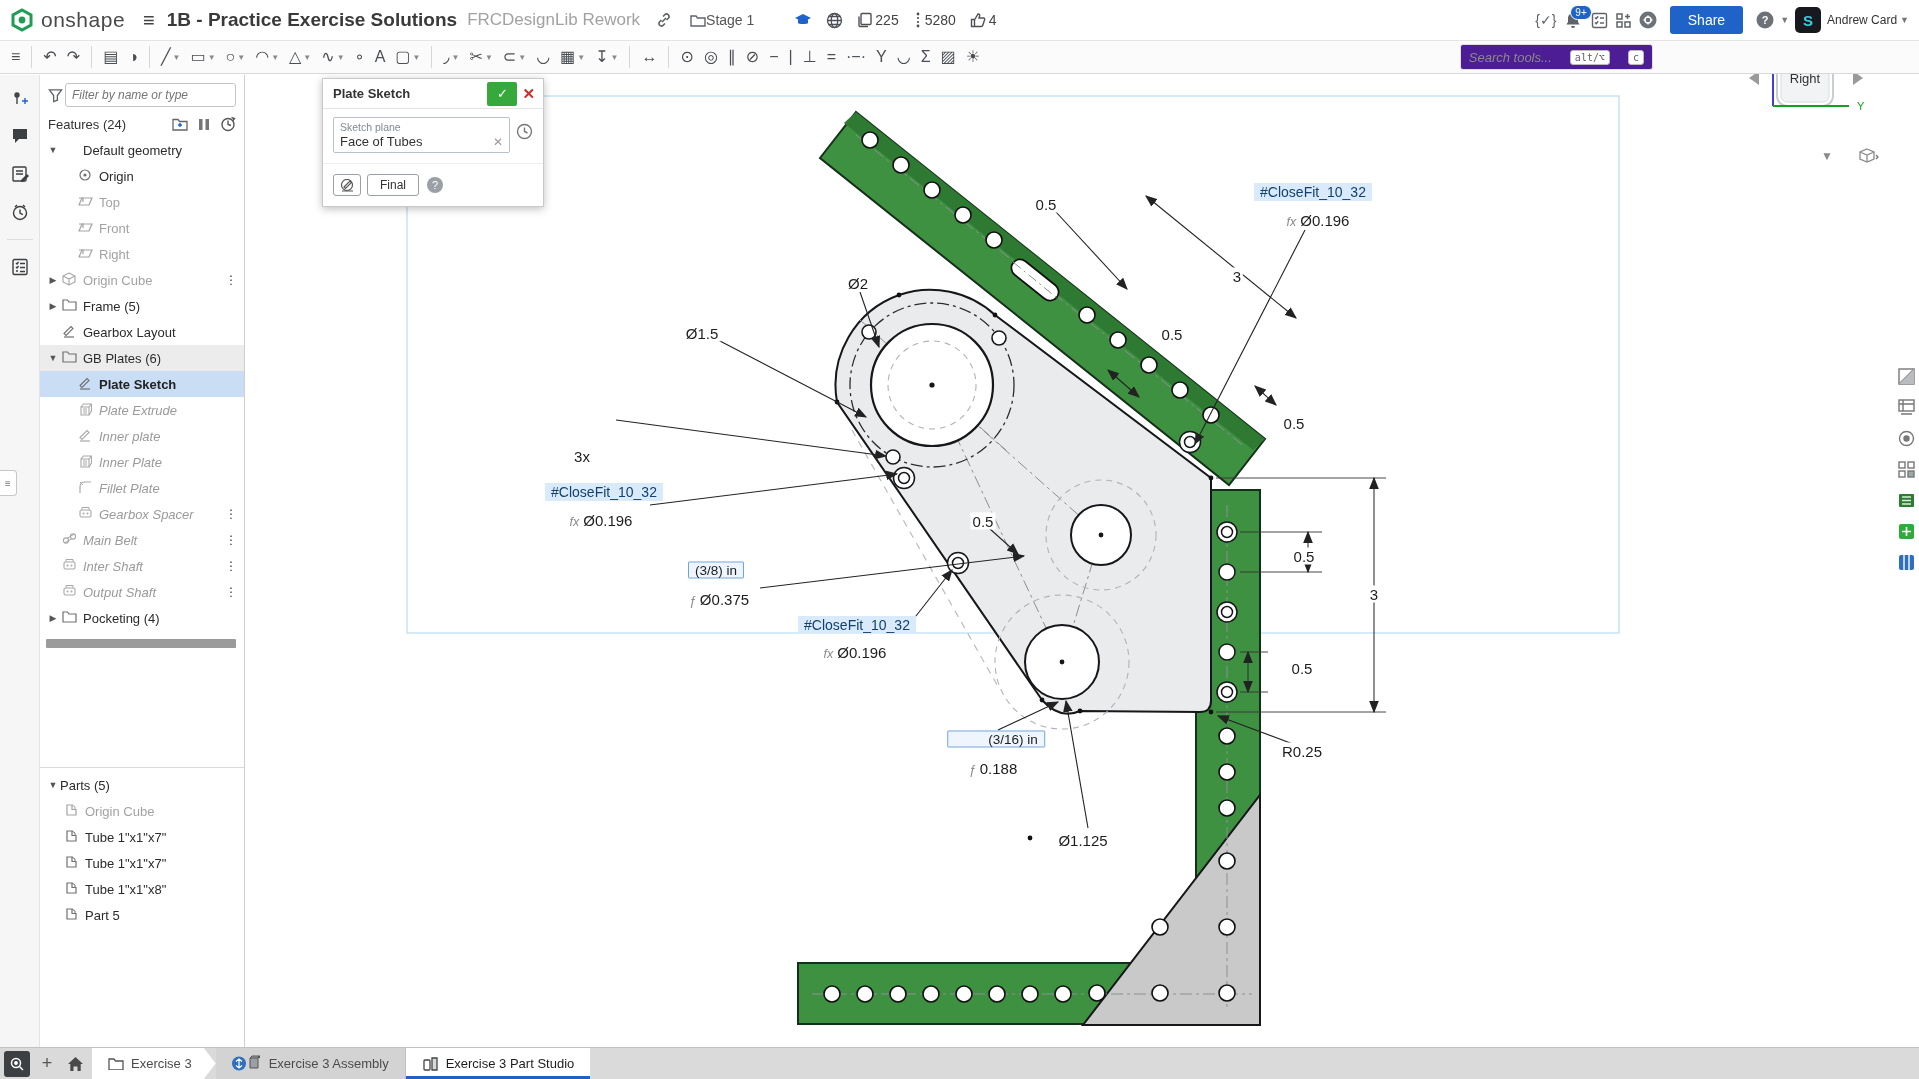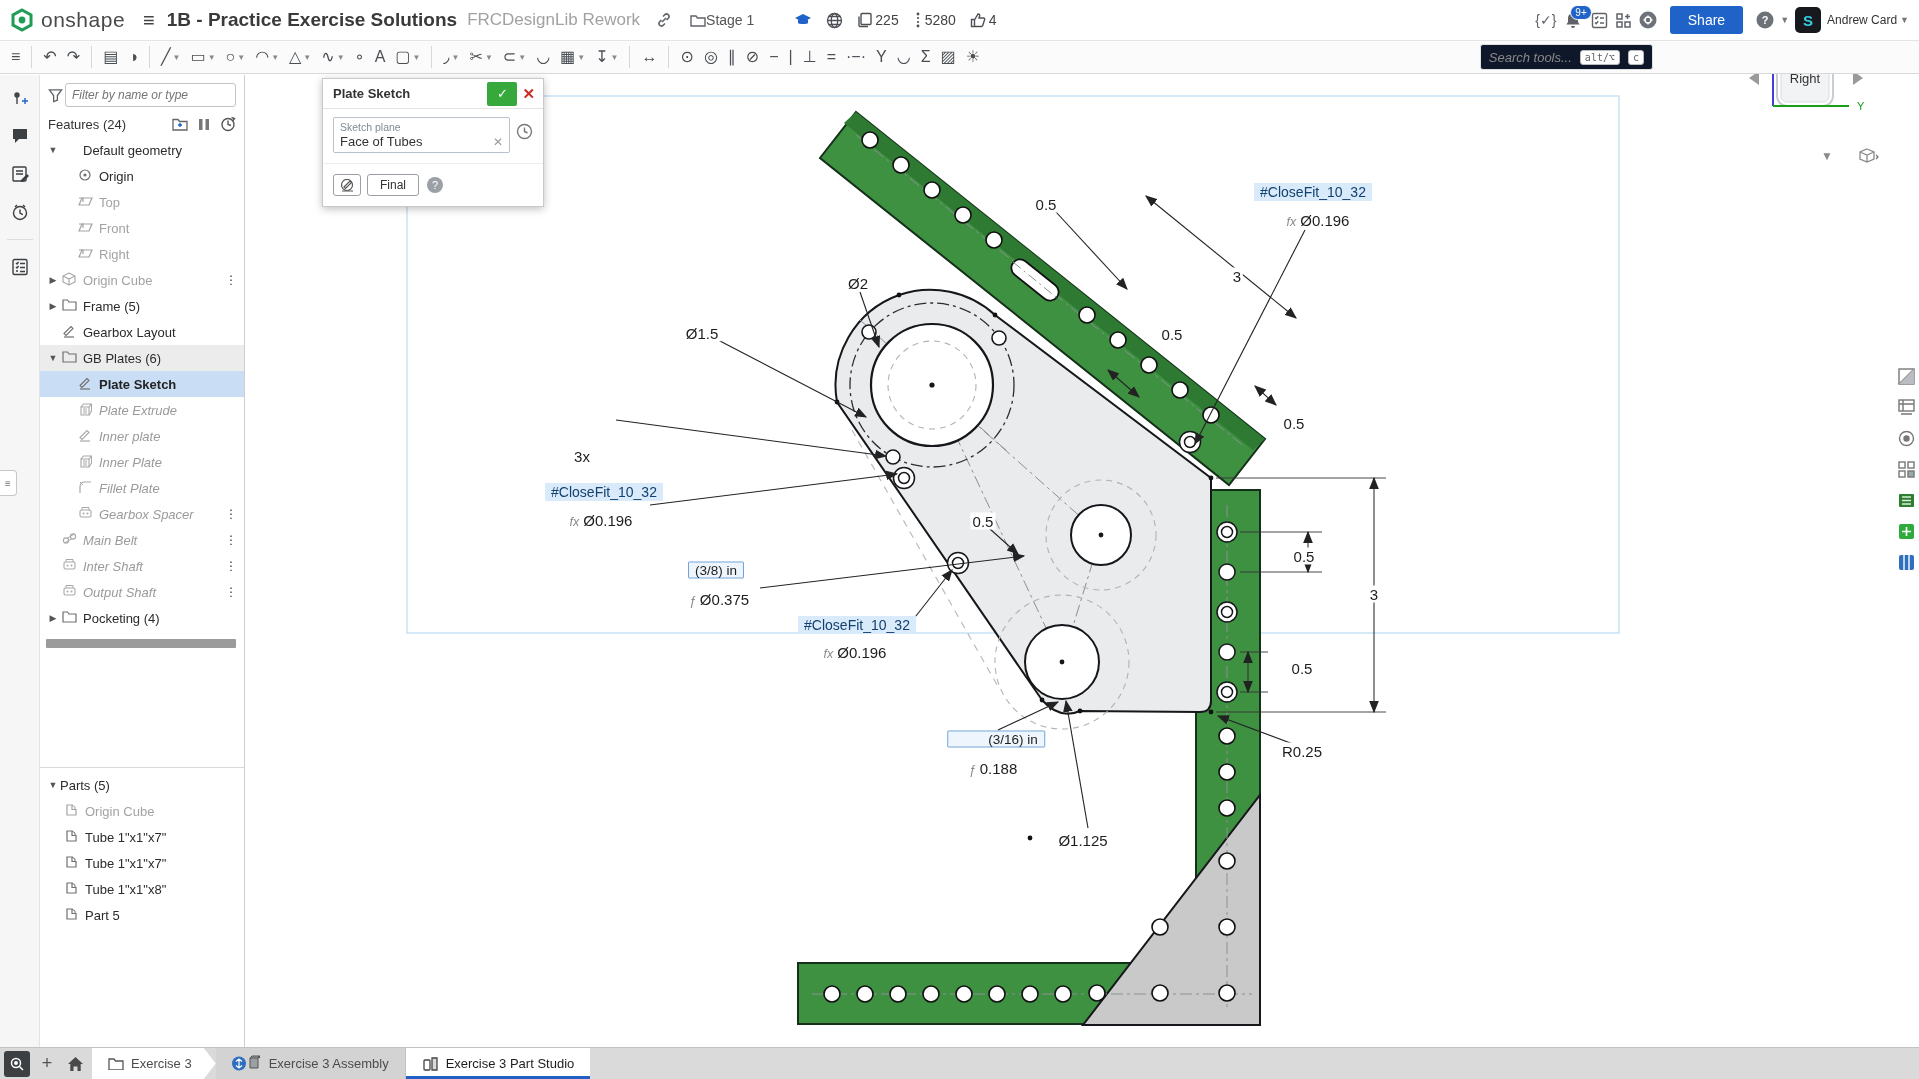--- a/index.html
+++ b/index.html
@@ -25,22 +25,22 @@
     display:flex;align-items:center;justify-content:center;font-size:15px;margin:0 6px}
   .user-name{font-size:12px;color:#333}
   .caret-s{font-size:9px;color:#777;margin-left:3px}
   
   .toolbar{height:34px;background:#fbfbfb;border-top:1px solid #e4e4e4;border-bottom:1px solid #d9d9d9;
     display:flex;align-items:center;padding:0 6px;position:relative;z-index:25}
   .t-btn{display:inline-flex;align-items:center;height:28px;padding:0 4px;margin:0 1px;border-radius:3px;cursor:pointer}
   .t-btn .g{font-size:16px;color:#4a4f55;line-height:1}
   .t-btn .caret{font-size:8px;color:#8a8a8a;margin-left:2px}
   .t-div{width:1px;height:22px;background:#d7d7d7;margin:0 6px}
-  .search-tools{margin-left:auto;margin-right:260px;background:#0f172a;border:1px solid #e0e0e0;border-radius:3px;
-    height:26px;display:flex;align-items:center;padding:0 8px;gap:8px}
+  .search-tools{margin-left:auto;margin-right:260px;background:#4c1d95;border:1px solid #e0e0e0;border-radius:3px;
+    height:26px;display:flex;align-items:center;padding:0 8px;gap:18px}
   .search-tools .stx{font-size:13px;color:#8a8a8a;font-style:italic}
   kbd{font-size:10px;color:#666;border:1px solid #bbb;background:#fff;border-radius:3px;padding:1px 4px}
   
   .main{position:absolute;top:75px;left:0;right:0;bottom:32px;display:flex}
   .strip{width:40px;background:#f6f6f6;border-right:1px solid #e3e3e3;display:flex;flex-direction:column;
     align-items:center;padding-top:12px;gap:16px}
   .strip .s-ico{color:#444;width:22px;height:22px;display:flex;align-items:center;justify-content:center;cursor:pointer}
   .strip .s-div{width:26px;height:1px;background:#ddd}
   .fpanel{width:205px;background:#fff;border-right:1px solid #cfcfcf;display:flex;flex-direction:column;font-size:13px}
   .filter-row{display:flex;align-items:center;gap:2px;padding:8px 8px 4px 8px}

